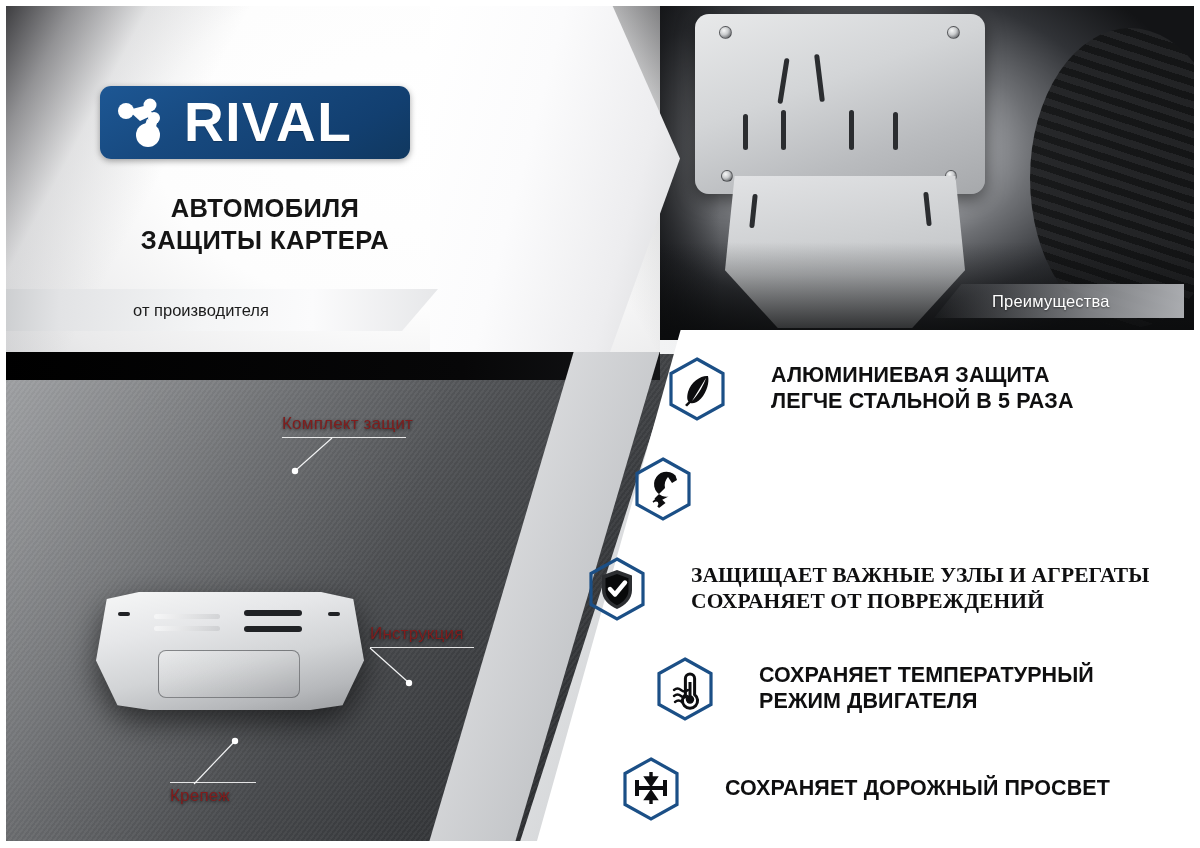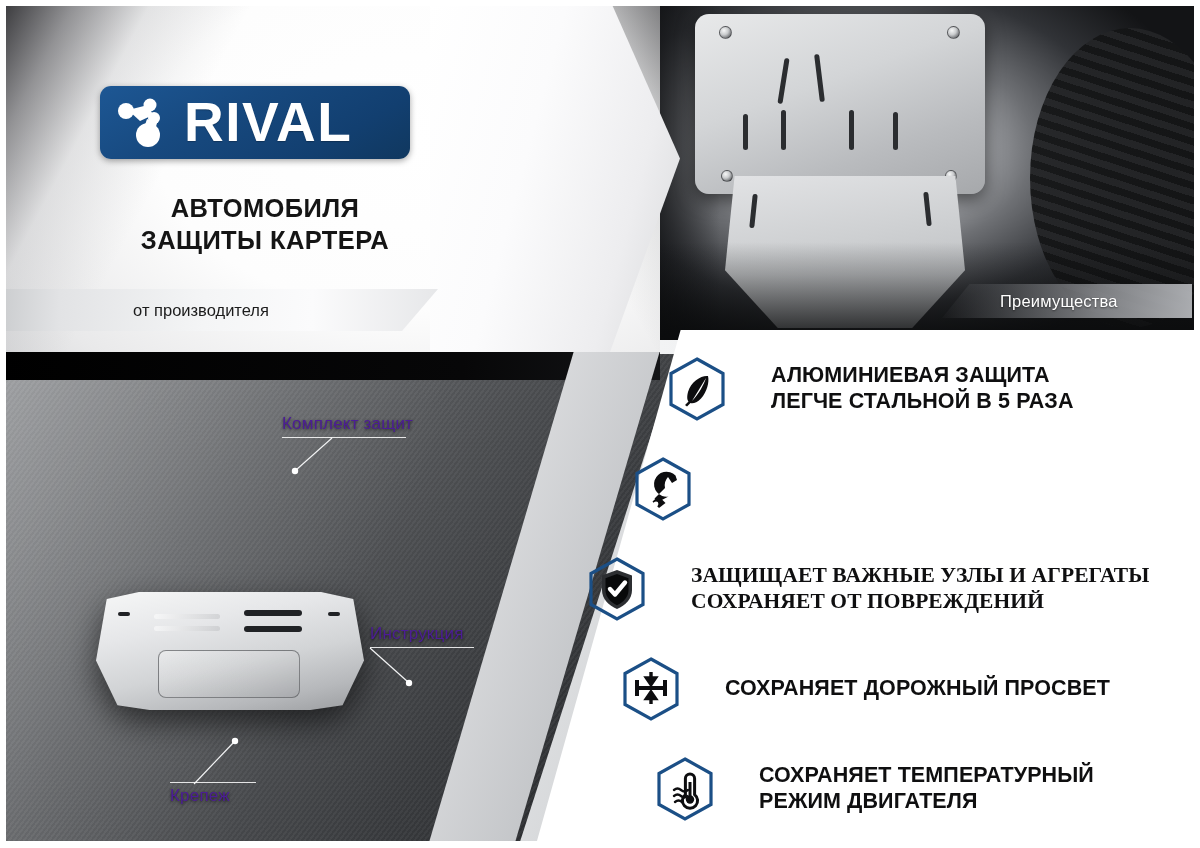--- a/index.html
+++ b/index.html
@@ -115,21 +115,21 @@
     position:absolute;left:0;top:0;width:200px;height:352px;
     background:linear-gradient(90deg,#090a0b 0%,#0e0f11 55%,rgba(14,15,17,0) 100%);
   }
   .photo-darkB{
     position:absolute;left:0;bottom:0;width:680px;height:110px;
     background:linear-gradient(0deg,#0a0b0c 0%,rgba(10,11,12,.25) 70%,rgba(10,11,12,0) 100%);
   }
 
   
   .adv-tab{
-    position:absolute;right:8px;top:284px;width:250px;height:34px;z-index:12;
+    position:absolute;right:16px;top:284px;width:250px;height:34px;z-index:12;
     background:linear-gradient(100deg,rgba(20,21,23,.05) 0%,rgba(95,97,101,.55) 26%,rgba(150,152,156,.8) 62%,rgba(188,190,194,.9) 100%);
     clip-path:polygon(11% 0, 100% 0, 100% 100%, 0 100%);
     display:flex;align-items:center;
   }
   .adv-tab span{
     color:#fff;font-size:16.5px;margin-left:58px;letter-spacing:.2px;
     text-shadow:0 1px 2px rgba(0,0,0,.5);
   }
 
   
@@ -241,21 +241,21 @@
   .sh-fig{position:absolute;left:5px;top:34px;right:5px;height:48px;
           background:linear-gradient(160deg,#f4f5f6,#dcdee0);border:1px solid #dfe2e5;}
   .sh-fig::after{content:"";position:absolute;left:22%;top:26%;width:56%;height:44%;border-radius:5px;
           background:linear-gradient(150deg,#cdcfd1,#9fa1a4);}
   .sh-sub{position:absolute;left:5px;top:86px;right:5px;height:24px;
           background:linear-gradient(160deg,#eceded,#c9cbcd);border:1px solid #dfe2e5;}
   .sh-lines{position:absolute;left:5px;top:114px;right:5px;height:15px;
           background:repeating-linear-gradient(180deg,#7c8793 0 1px,#fdfdfd 1px 3px);opacity:.7;}
 
   
-  .callout{position:absolute;z-index:14;color:#4c1d95;}
+  .callout{position:absolute;z-index:14;color:#7f1d1d;}
   .callout .lbl{
     font-size:17px;letter-spacing:.2px;white-space:nowrap;
     text-shadow:0 1px 3px rgba(0,0,0,.65);
   }
   .callout .bar{height:1px;background:rgba(255,255,255,.85);margin-top:3px;}
   .leader{position:absolute;z-index:14;}
   .leader line{stroke:#f2f3f4;stroke-width:1.2;}
   .leader circle{fill:#ffffff;}
 
   .c-kit{left:282px;top:414px;}
@@ -534,54 +534,54 @@
           <path d="M31 18 L42.5 22.2 V34 C42.5 41 37.5 46.2 31 49.2 C24.5 46.2 19.5 41 19.5 34 V22.2 Z" fill="#08090a"></path>
           <path d="M24 33 L29 38.5 L39 26.5" fill="none" stroke="#ffffff" stroke-width="4.4" stroke-linecap="round" stroke-linejoin="round"></path>
         </svg>
       </div>
       <div class="adv-text">
         <span>ЗАЩИЩАЕТ ВАЖНЫЕ УЗЛЫ И АГРЕГАТЫ</span>
         <span class="l2">СОХРАНЯЕТ ОТ ПОВРЕЖДЕНИЙ</span>
       </div>
     </div>
 
-    <div class="adv-item i4">
-      <div class="hexwrap">
-        <svg viewBox="0 0 62 66">
-          <polygon points="31,3 57,17.5 57,48.5 31,63 5,48.5 5,17.5" fill="none" stroke="#1b4f86" stroke-width="3.2"></polygon>
-          <rect x="16" y="30" width="30" height="4" fill="#0d0d0f"></rect>
-          <rect x="15" y="24" width="4" height="16" fill="#0d0d0f"></rect>
-          <rect x="43" y="24" width="4" height="16" fill="#0d0d0f"></rect>
-          <path d="M31 16 L31 27 M31 28.5 L26.5 22 L35.5 22 Z" stroke="#0d0d0f" stroke-width="3.4" fill="#0d0d0f"></path>
-          <path d="M31 48 L31 38 M31 36 L26.5 42.5 L35.5 42.5 Z" stroke="#0d0d0f" stroke-width="3.4" fill="#0d0d0f"></path>
-        </svg>
-      </div>
-      <div class="adv-text">
-        <span>СОХРАНЯЕТ ДОРОЖНЫЙ ПРОСВЕТ</span>
-      </div>
-    </div>
-
     <div class="adv-item i5">
       <div class="hexwrap">
         <svg viewBox="0 0 62 66">
           <polygon points="31,3 57,17.5 57,48.5 31,63 5,48.5 5,17.5" fill="none" stroke="#1b4f86" stroke-width="3.2"></polygon>
           <path d="M36 18 a4.6 4.6 0 0 1 4.6 4.6 v16 a7.6 7.6 0 1 1 -9.2 0 v-16 A4.6 4.6 0 0 1 36 18 Z" fill="none" stroke="#0d0d0f" stroke-width="3"></path>
           <circle cx="36" cy="43.5" r="4.2" fill="#0d0d0f"></circle>
           <rect x="34.5" y="26" width="3" height="15" fill="#0d0d0f"></rect>
           <path d="M20 34 q3.5 -3 7 0 t7 0" fill="none" stroke="#0d0d0f" stroke-width="2.4" stroke-linecap="round"></path>
           <path d="M20 40 q3.5 -3 7 0 t6 0" fill="none" stroke="#0d0d0f" stroke-width="2.4" stroke-linecap="round"></path>
           <path d="M21 46 q3.5 -3 7 0" fill="none" stroke="#0d0d0f" stroke-width="2.4" stroke-linecap="round"></path>
         </svg>
       </div>
       <div class="adv-text">
         <span>СОХРАНЯЕТ ТЕМПЕРАТУРНЫЙ</span>
         <span class="l2">РЕЖИМ ДВИГАТЕЛЯ</span>
       </div>
     </div>
 
+    <div class="adv-item i4">
+      <div class="hexwrap">
+        <svg viewBox="0 0 62 66">
+          <polygon points="31,3 57,17.5 57,48.5 31,63 5,48.5 5,17.5" fill="none" stroke="#1b4f86" stroke-width="3.2"></polygon>
+          <rect x="16" y="30" width="30" height="4" fill="#0d0d0f"></rect>
+          <rect x="15" y="24" width="4" height="16" fill="#0d0d0f"></rect>
+          <rect x="43" y="24" width="4" height="16" fill="#0d0d0f"></rect>
+          <path d="M31 16 L31 27 M31 28.5 L26.5 22 L35.5 22 Z" stroke="#0d0d0f" stroke-width="3.4" fill="#0d0d0f"></path>
+          <path d="M31 48 L31 38 M31 36 L26.5 42.5 L35.5 42.5 Z" stroke="#0d0d0f" stroke-width="3.4" fill="#0d0d0f"></path>
+        </svg>
+      </div>
+      <div class="adv-text">
+        <span>СОХРАНЯЕТ ДОРОЖНЫЙ ПРОСВЕТ</span>
+      </div>
+    </div>
+
   </div>
 
   <div class="frame-edge frame-top"></div>
   <div class="frame-edge frame-bottom"></div>
   <div class="frame-edge frame-left"></div>
   <div class="frame-edge frame-right"></div>
 
 </div>
 
 </body></html>

